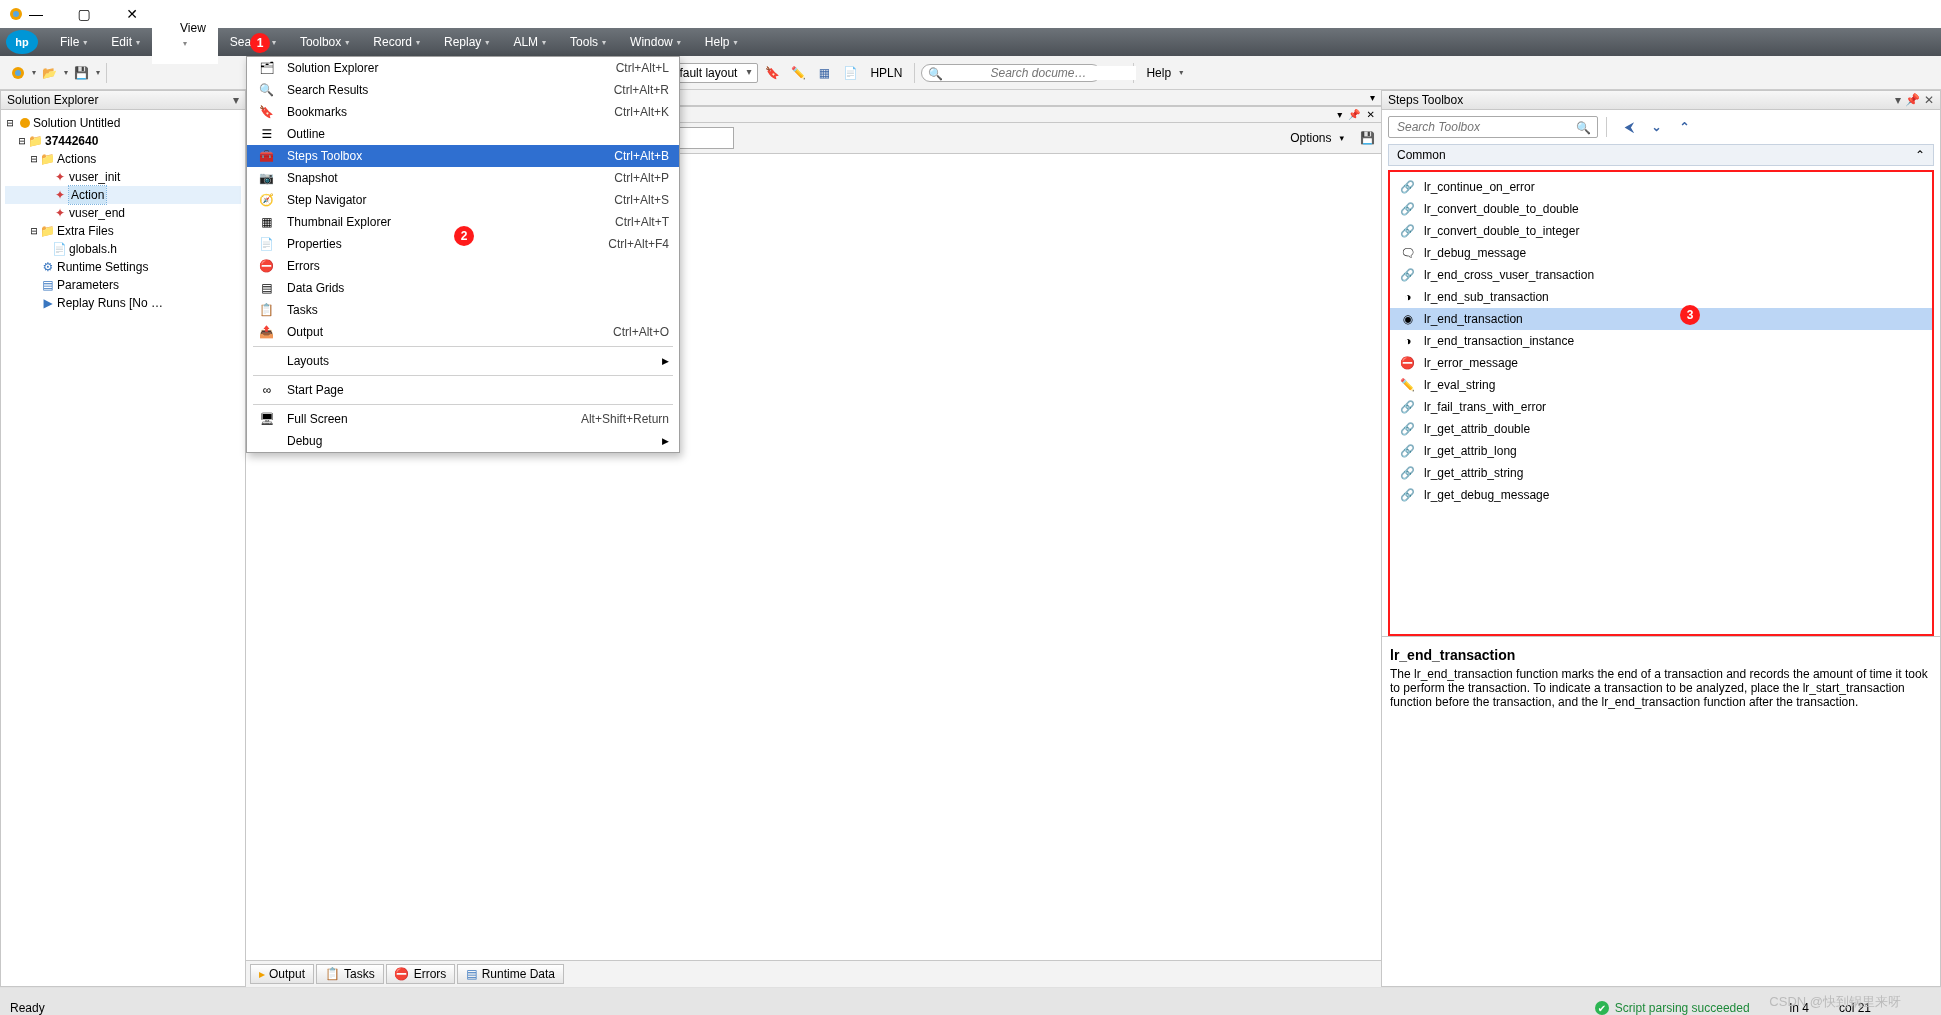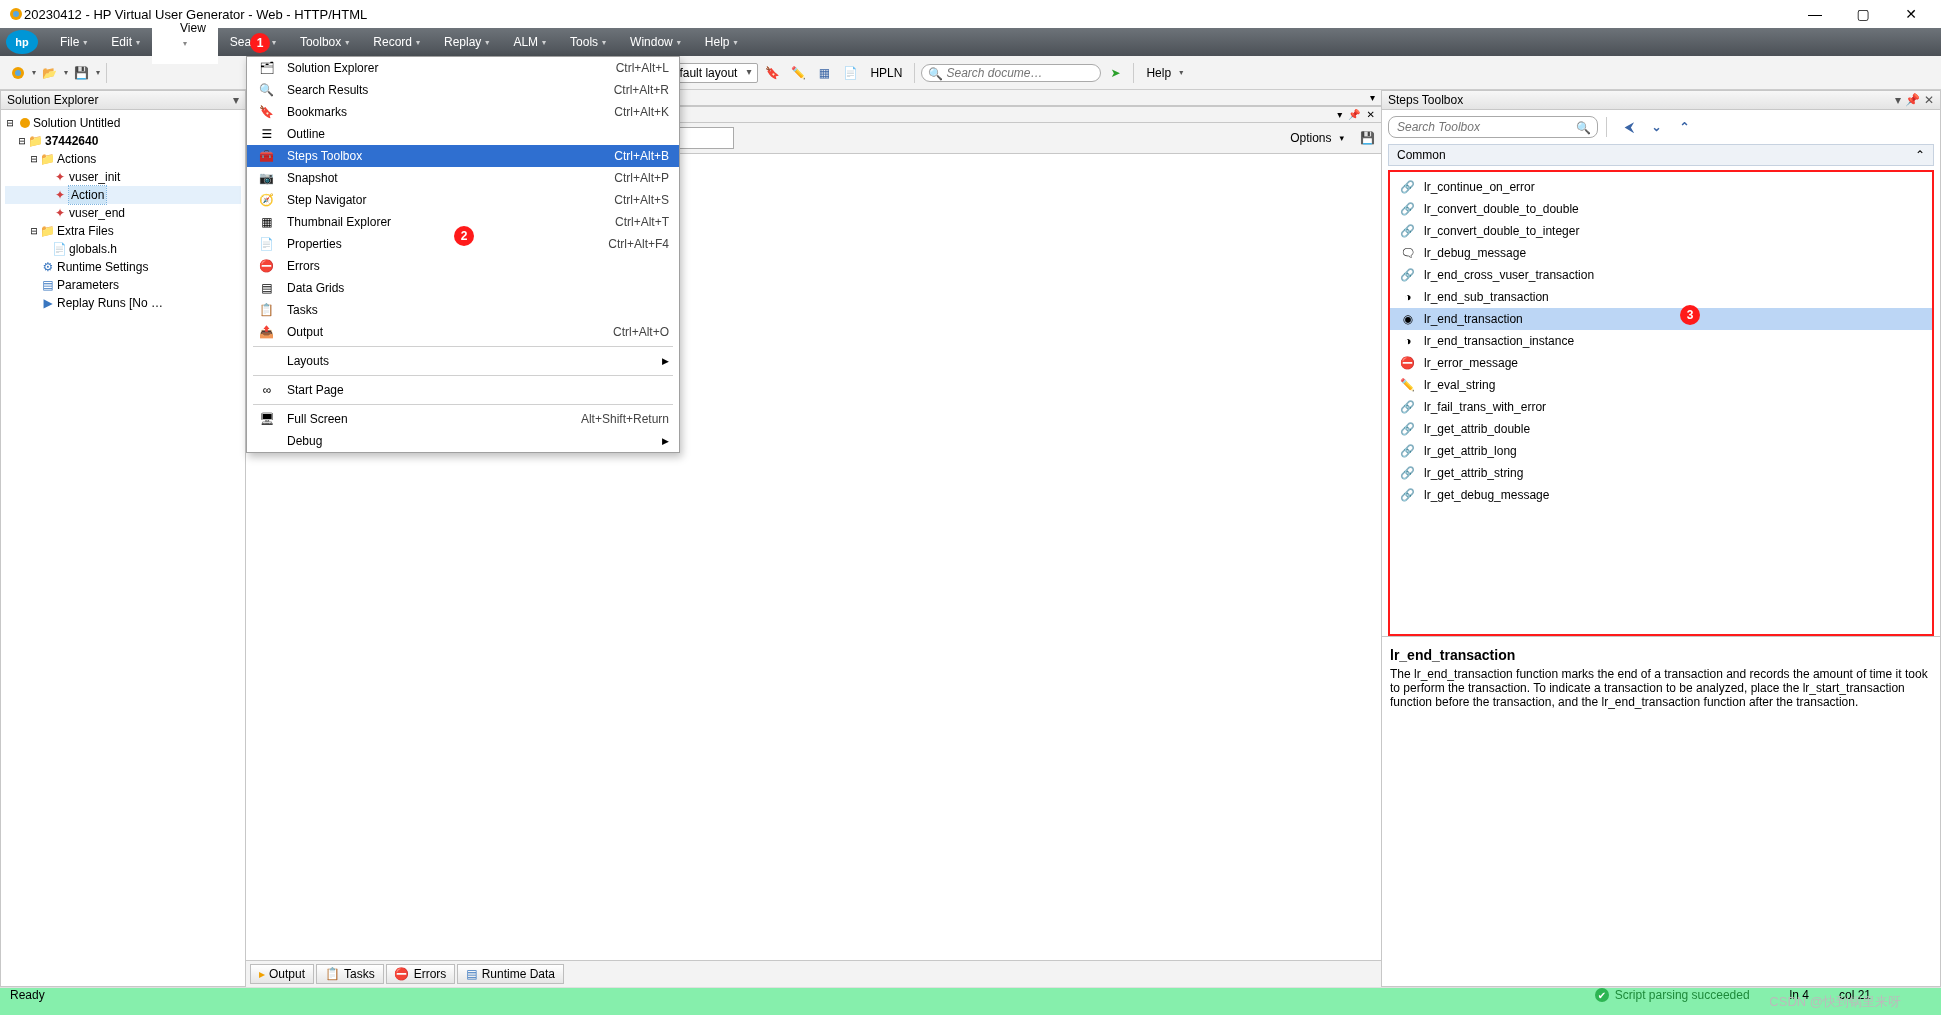--- a/index.html
+++ b/index.html
@@ -16,21 +16,21 @@
 .menu-item.open { background: #fff; color: #000; flex-direction: column; }
 .menu-item .arrow { font-size: 8px; opacity: .7; }
 
 .toolbar { display: flex; align-items: center; height: 34px; background: #f3f3f3; border-bottom: 1px solid #ccc; padding: 0 6px; gap: 2px; }
 .toolbar .tb-btn { width: 24px; height: 24px; display: flex; align-items: center; justify-content: center; }
 .toolbar .sep { width: 1px; height: 20px; background: #ccc; margin: 0 4px; }
 .toolbar .combo { border: 1px solid #aaa; background: #fff; padding: 2px 20px 2px 8px; border-radius: 2px; position: relative; }
 .toolbar .combo::after { content: "▾"; position: absolute; right: 6px; top: 2px; font-size: 10px; color: #555; }
 .search-box { border: 1px solid #aaa; border-radius: 10px; padding: 1px 8px 1px 24px; background: #fff; position: relative; width: 180px; }
 .search-box .mag { position: absolute; left: 6px; top: 2px; }
-.search-box input { border: none; outline: none; width: 100%; font-style: italic; color: #888; }
+.search-box input { border: none; outline: none; width: 100%; font-style: italic; color: #888; margin-left: 44px; }
 
 .body-row { display: flex; height: calc(100% - 118px); }
 
 .panel { border: 1px solid #c7c7c7; background: #fff; display: flex; flex-direction: column; }
 .panel-header { background: linear-gradient(#f7f7f7,#e4e4e4); padding: 2px 6px; border-bottom: 1px solid #c7c7c7; display: flex; align-items: center; justify-content: space-between; font-size: 12px; }
 .panel-header .ctrls { display: flex; gap: 4px; font-size: 10px; color: #555; }
 
 .sol-explorer { width: 246px; }
 .tree { padding: 4px; font-size: 12px; line-height: 18px; }
 .tree-row { display: flex; align-items: center; gap: 2px; white-space: nowrap; }
@@ -48,21 +48,21 @@
 .aux-header { display: flex; justify-content: flex-end; gap: 6px; padding: 2px 6px; border-top: 1px solid #c7c7c7; border-bottom: 1px solid #c7c7c7; background: #f3f3f3; }
 .replay-bar { display: flex; align-items: center; gap: 8px; padding: 4px 6px; background: #f3f3f3; border-bottom: 1px solid #c7c7c7; }
 .replay-combo { border: 1px solid #aaa; background: #fff; padding: 2px 30px 2px 8px; width: 170px; position: relative; }
 .replay-combo::after { content: "▾"; position: absolute; right: 6px; font-size: 10px; }
 .replay-search { border: 1px solid #aaa; background: #fff; height: 22px; width: 160px; }
 .footer-tabs { display: flex; gap: 2px; padding: 3px 4px; background: #f3f3f3; border-top: 1px solid #c7c7c7; }
 .ftab { background: linear-gradient(#fff,#e6e6e6); border: 1px solid #bdbdbd; padding: 2px 8px; display: flex; align-items: center; gap: 4px; }
 
 .steps-toolbox { width: 560px; border-left: 1px solid #c7c7c7; }
 .toolbox-search-row { display: flex; align-items: center; gap: 8px; padding: 6px; }
-.toolbox-search { border: 1px solid #aaa; border-radius: 8px; padding: 3px 26px 3px 8px; width: 210px; position: relative; background: #fff; }
+.toolbox-search { border: 1px solid #aaa; border-radius: 2px; padding: 3px 26px 3px 8px; width: 210px; position: relative; background: #fff; }
 .toolbox-search input { border: none; outline: none; width: 100%; font-style: italic; color: #888; }
 .toolbox-search .mag { position: absolute; right: 6px; top: 4px; }
 .chevrons { display: flex; gap: 18px; padding: 4px 10px; }
 .chevrons span { color: #3a65a6; font-weight: bold; }
 .group-header { background: #eef2f7; border: 1px solid #c7d2e0; padding: 3px 8px; display: flex; justify-content: space-between; align-items: center; margin: 0 6px; text-align: right; }
 .group-body { border: 2px solid #ff1a1a; margin: 4px 6px 0; padding: 4px 0; height: 466px; overflow: hidden; position: relative; }
 .step-row { display: flex; align-items: center; gap: 8px; padding: 4px 10px; }
 .step-row.sel { background: #bcd6f5; }
 .step-row .sic { width: 16px; text-align: center; }
 .desc-pane { padding: 10px 8px; font-size: 13px; border-top: 1px solid #c7c7c7; }
@@ -75,38 +75,37 @@
 .dd-row .sc { color: #444; }
 .dd-row.sel { background: #2f6fd0; color: #fff; }
 .dd-row.sel .sc { color: #fff; }
 .dd-sep { height: 1px; background: #d0d0d0; margin: 3px 6px; }
 .dd-row .sub { font-size: 9px; margin-left: auto; }
 
 .badge { position: absolute; width: 20px; height: 20px; border-radius: 50%; background: #ff1a1a; color: #fff; display: flex; align-items: center; justify-content: center; font-size: 12px; font-weight: bold; z-index: 200; }
 .badge1 { left: 250px; top: 33px; }
 .badge3 { left: 1680px; top: 305px; }
 
-.statusbar { position: absolute; bottom: 0; left: 0; right: 0; height: 28px; background: #86efac; border-top: 1px solid #e0e0e0; display: flex; align-items: flex-start; padding: 0 10px; font-size: 14px; }
+.statusbar { position: absolute; bottom: 0; left: 0; right: 0; height: 28px; background: #e5e5e5; border-top: 1px solid #e0e0e0; display: flex; align-items: flex-end; padding: 0 10px; font-size: 14px; }
 .statusbar .spacer { flex: 1; }
 .statusbar .ok { color: #1e8a3a; display: flex; align-items: center; gap: 6px; }
 .statusbar .ok::before { content: "✔"; background: #2db553; color: #fff; border-radius: 50%; width: 14px; height: 14px; display: inline-flex; align-items: center; justify-content: center; font-size: 10px; }
 .watermark { position: absolute; right: 40px; bottom: 4px; color: #bbb; font-size: 13px; }
 .lr-icon { width: 16px; height: 16px; }
 
 svg.tb { width: 16px; height: 16px; }
 </style>
 </head>
 <body>
 
 <div class="titlebar">
   <svg class="lr-icon">
       <circle cx="8" cy="8" r="6" fill="#f0a000"></circle>
       <circle cx="8" cy="8" r="3" fill="#5aa7e0"></circle>
     </svg>
-  <div class="title">20230412 - HP Virtual User Generator - Web - HTTP/HTML</div>
   <div class="window-controls">
     <span>—</span>
     <span>▢</span>
     <span>✕</span>
   </div>
 </div>
 
 <div class="menubar">
   <div class="hp-logo">hp</div>
   <div class="menu-item">

